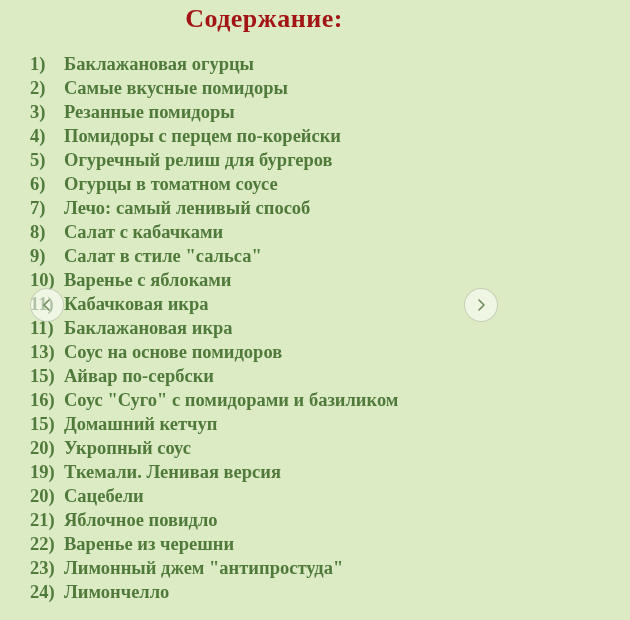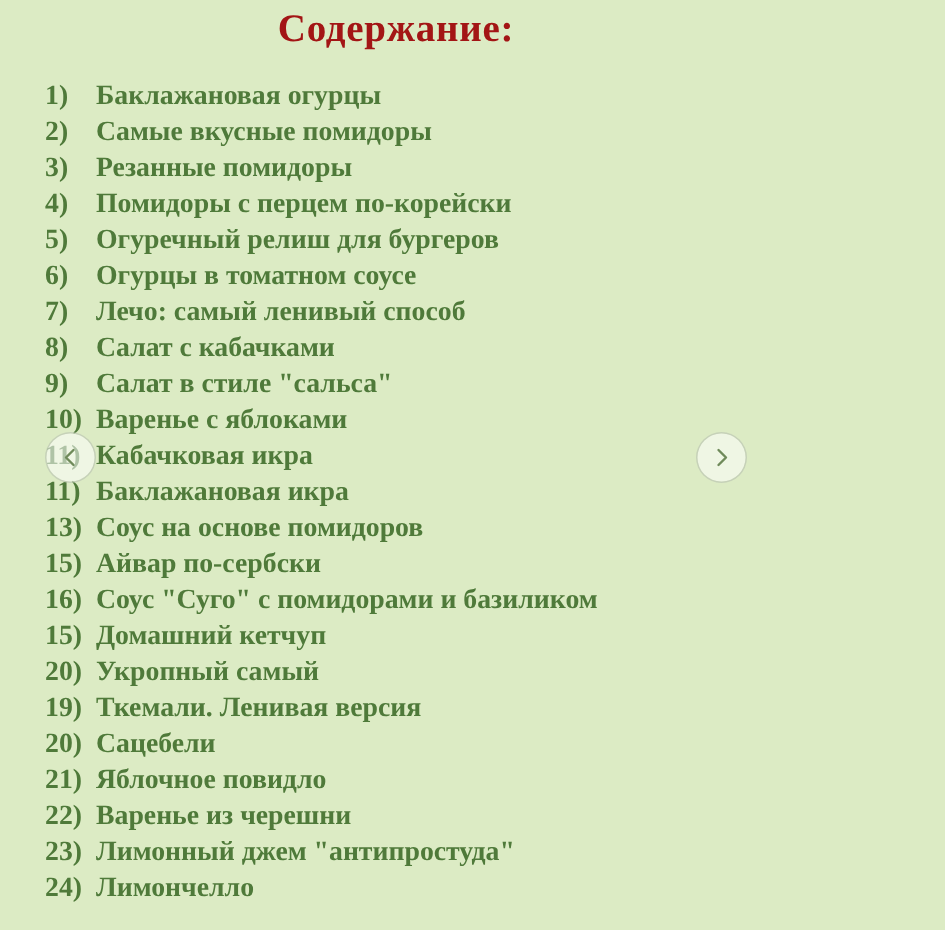--- a/index.html
+++ b/index.html
@@ -143,21 +143,21 @@
     <li class="toc-item">
         <span class="toc-num">16)</span>
         <span class="toc-label">Соус "Суго" с помидорами и базиликом</span>
       </li>
     <li class="toc-item">
         <span class="toc-num">15)</span>
         <span class="toc-label">Домашний кетчуп</span>
       </li>
     <li class="toc-item">
         <span class="toc-num">20)</span>
-        <span class="toc-label">Укропный самый</span>
+        <span class="toc-label">Укропный соус</span>
       </li>
     <li class="toc-item">
         <span class="toc-num">19)</span>
         <span class="toc-label">Ткемали.  Ленивая версия</span>
       </li>
     <li class="toc-item">
         <span class="toc-num">20)</span>
         <span class="toc-label">Сацебели</span>
       </li>
     <li class="toc-item">

